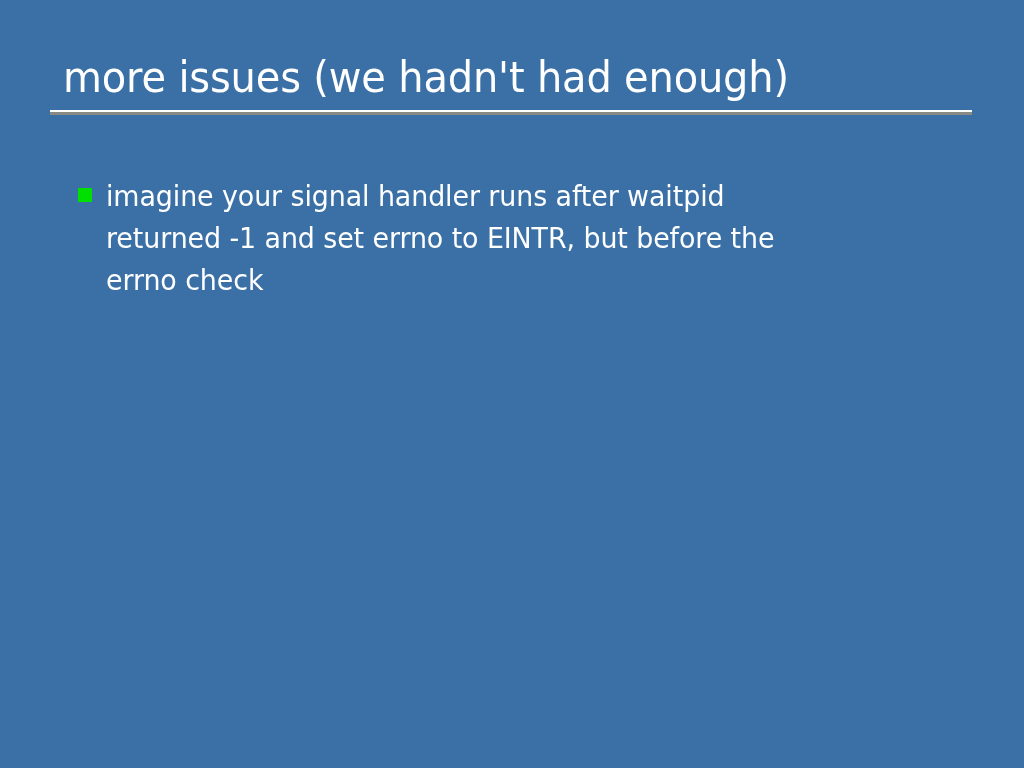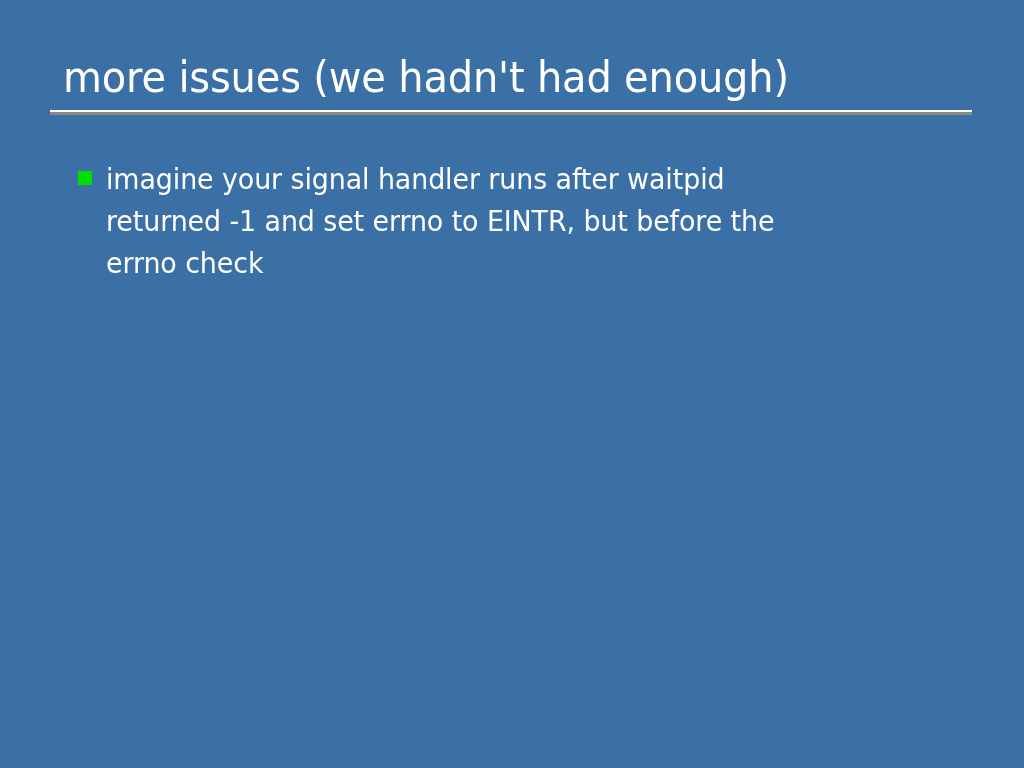--- a/index.html
+++ b/index.html
@@ -66,21 +66,21 @@
     top: 2px;
     width: 100%;
     height: 3px;
     background: #8a8a84;
   }
 
   
   #body-block {
     position: absolute;
     left: 78px;
-    top: 159px;
+    top: 176px;
     width: 880px;
   }
 
   .bullet-item {
     position: relative;
     padding-left: 28px;
     margin-bottom: 58px;
   }
   .bullet-item:last-child {
     margin-bottom: 0;

